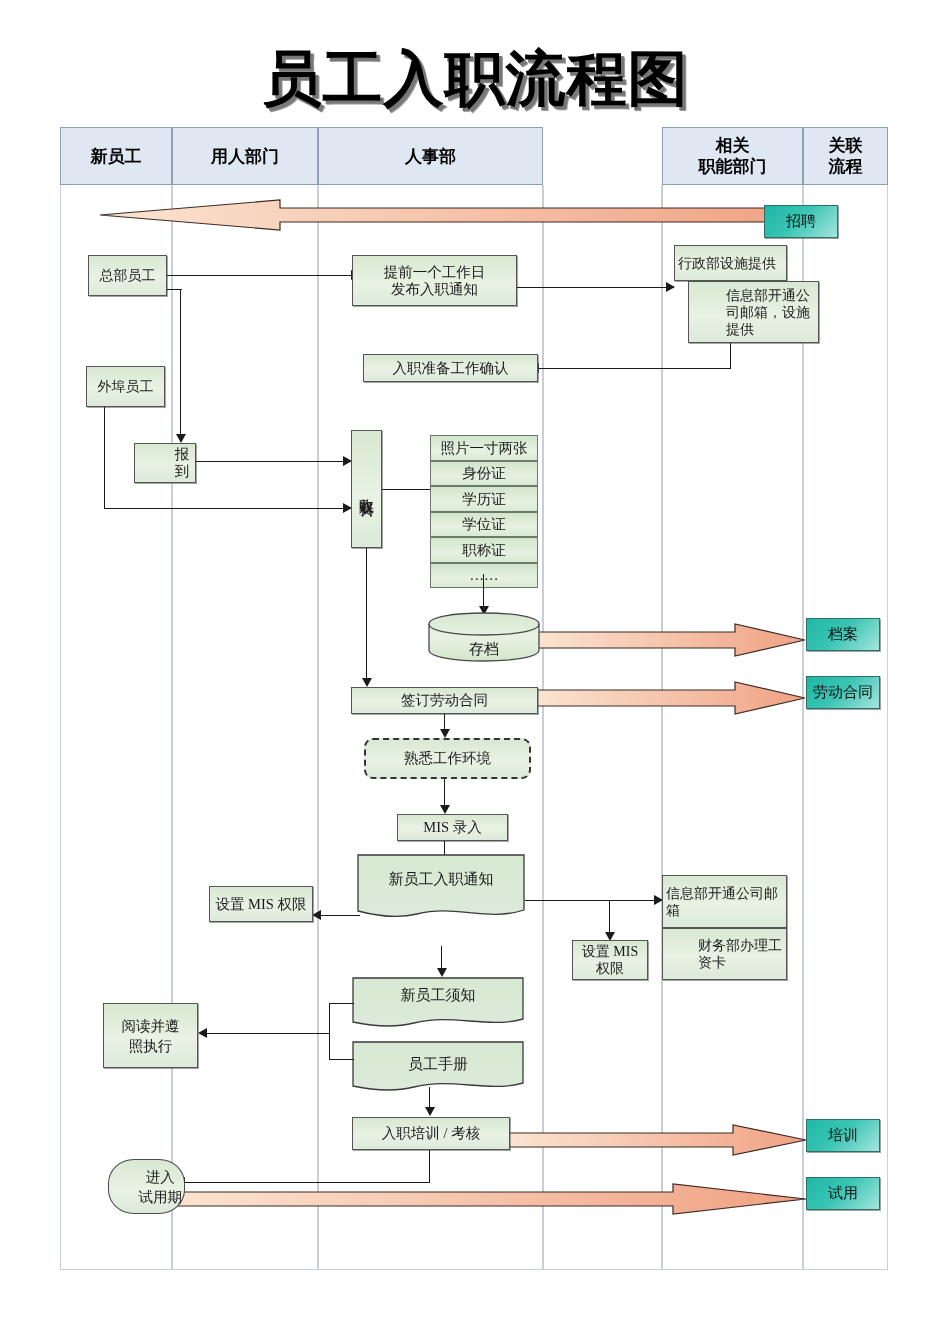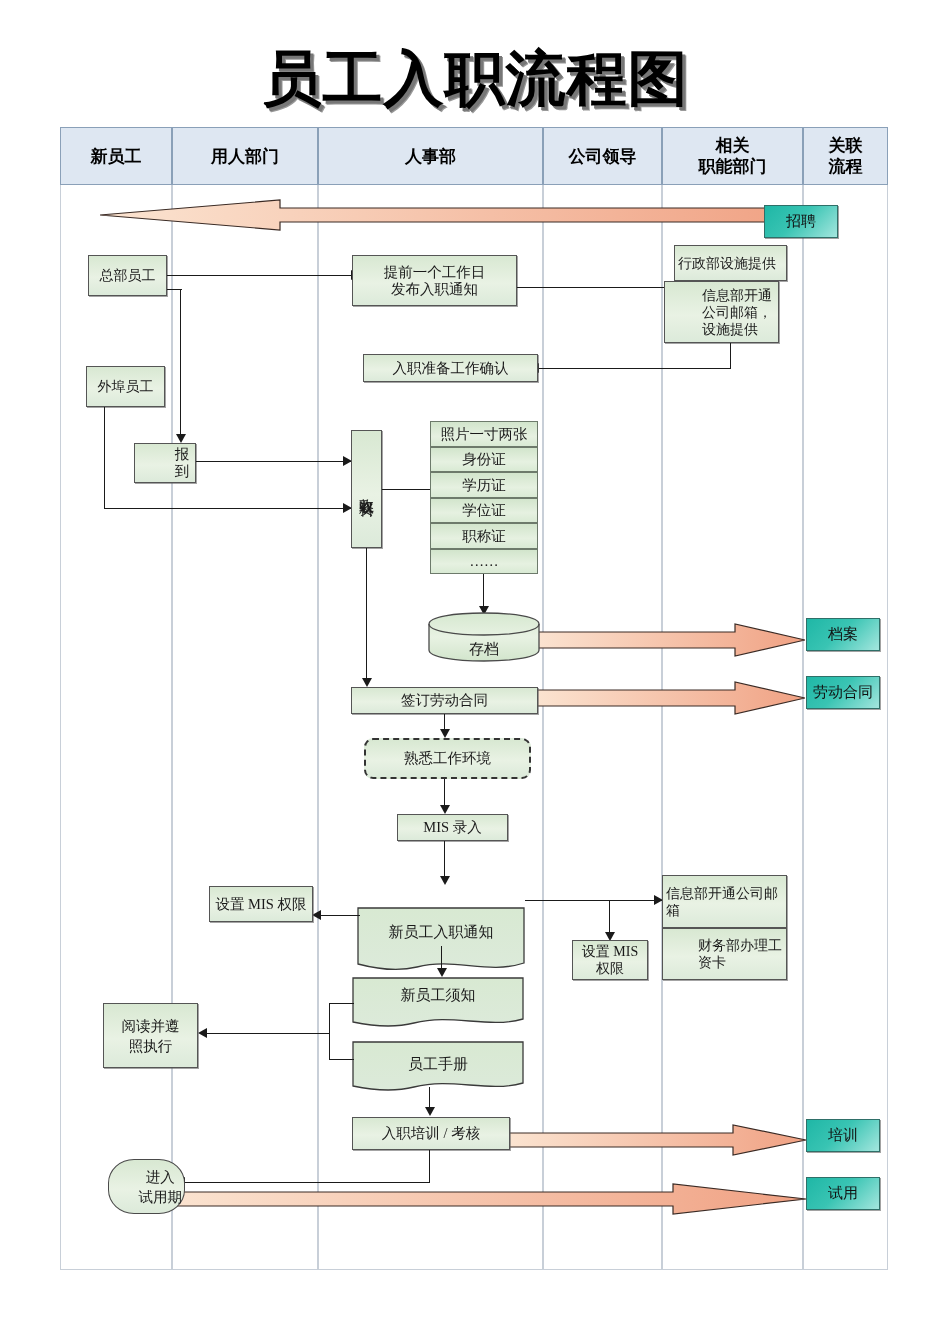--- a/index.html
+++ b/index.html
@@ -45,21 +45,21 @@
   }
   .box.dashed{border:2px dashed #333;border-radius:9px;box-shadow:none;}
   .box.round{border-radius:26px/24px;}
   .box.nosh{box-shadow:none;}
 
   
   .doc-item{
     position:absolute;box-sizing:border-box;border:1px solid #6d7a6b;
     background:linear-gradient(180deg,#d2e5cc 0%,#e6f1e1 60%,#d9ead4 100%);
     display:flex;align-items:center;justify-content:center;
-    font-size:14.5px;color:#1a1a1a;
+    font-size:14.5px;color:#1a1a1a;margin-top:14px;
   }
 
   
   .docshape{position:absolute;}
   .docshape svg{display:block;}
   .docshape .lbl{
     position:absolute;left:0;top:0;width:100%;
     text-align:center;font-size:15px;color:#1a1a1a;
   }
 
@@ -98,23 +98,20 @@
 
   <div class="lane-head" style="left:172px; top:127px;width:146px;height:58px;">
       <span>用人部门</span>
     </div>
   <div class="lane-head" style="left:60px;  top:127px;width:112px;height:58px;">
       <span>新员工</span>
     </div>
   <div class="lane-head" style="left:318px; top:127px;width:225px;height:58px;">
       <span>人事部</span>
     </div>
-  <div class="lane-head" style="left:543px; top:127px;width:119px;height:58px;">
-      <span>公司领导</span>
-    </div>
   <div class="lane-head" style="left:662px; top:127px;width:141px;height:58px;">
     <div><span>相关</span><br><span>职能部门</span></div>
   </div>
   <div class="lane-head" style="left:803px; top:127px;width:85px;height:58px;">
     <div><span>关联</span><br><span>流程</span></div>
   </div>
 
   <div class="lane-body" style="left:60px;  top:185px;width:112px;height:1085px;"></div>
   <div class="lane-body" style="left:172px; top:185px;width:146px;height:1085px;"></div>
   <div class="lane-body" style="left:318px; top:185px;width:225px;height:1085px;"></div>
@@ -197,21 +194,21 @@
     <div>
       <span>提前一个工作日</span><br>
       <span>发布入职通知</span>
     </div>
   </div>
 
   <div class="ln hln" style="left:517px;top:287px;width:157px;"></div>
   <div class="arrow ar-r" style="left:666px;top:282px;"></div>
 
   <div class="box left" style="left:674px;top:245px;width:113px;height:36px;font-size:14px;line-height:17px;">行政部设施提供</div>
-  <div class="box left" style="left:664px;top:281px;width:115px;height:62px;font-size:14px;line-height:17px;padding-left:37px;">信息部开通公司邮箱，设施提供</div>
+  <div class="box left" style="left:688px;top:281px;width:131px;height:62px;font-size:14px;line-height:17px;padding-left:37px;">信息部开通公司邮箱，设施提供</div>
 
   <div class="ln vln" style="left:730px;top:343px;height:26px;"></div>
   <div class="ln hln" style="left:538px;top:368px;width:193px;"></div>
   <div class="arrow ar-l" style="left:530px;top:363px;"></div>
 
   <div class="box" style="left:363px;top:354px;width:175px;height:28px;">入职准备工作确认</div>
 
   <div class="box" style="left:86px;top:366px;width:79px;height:41px;font-size:14px;">外埠员工</div>
 
   <div class="ln hln" style="left:167px;top:289px;width:15px;"></div>
@@ -267,21 +264,21 @@
   <div class="box dashed" style="left:364px;top:738px;width:167px;height:41px;">熟悉工作环境</div>
 
   <div class="ln vln" style="left:444px;top:779px;height:28px;"></div>
   <div class="arrow ar-d" style="left:440px;top:805px;"></div>
 
   <div class="box" style="left:397px;top:814px;width:111px;height:27px;">MIS 录入</div>
 
   <div class="ln vln" style="left:444px;top:841px;height:37px;"></div>
   <div class="arrow ar-d" style="left:440px;top:876px;"></div>
 
-  <div class="docshape" style="left:357px;top:907px;">
+  <div class="docshape" style="left:357px;top:854px;">
     <svg width="168" height="66" viewBox="0 0 168 66">
       <defs>
           <linearGradient id="dg1" x1="0" y1="0" x2="0" y2="1">
         <stop offset="0" stop-color="#d8e9d2"></stop>
             <stop offset="1" stop-color="#dceada"></stop>
           </linearGradient>
         </defs>
       <path d="M1,1 L167,1 L167,56 C130,68 98,50 60,60 C40,65 20,62 1,57 Z" fill="url(#dg1)" stroke="#3a3a3a" stroke-width="1.3"></path>
     </svg>
     <div class="lbl" style="top:16px;">新员工入职通知</div>

